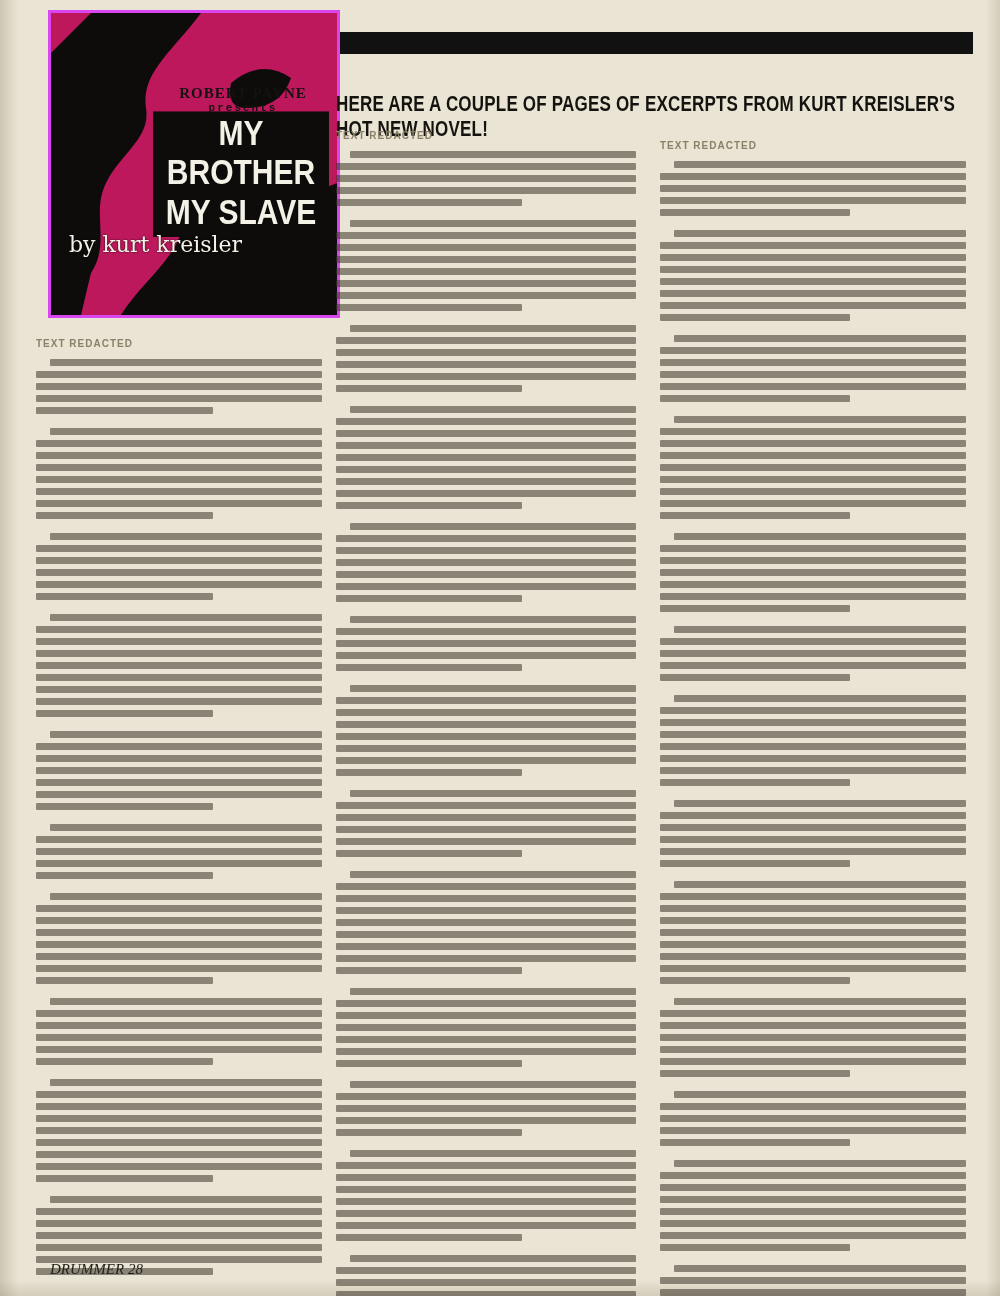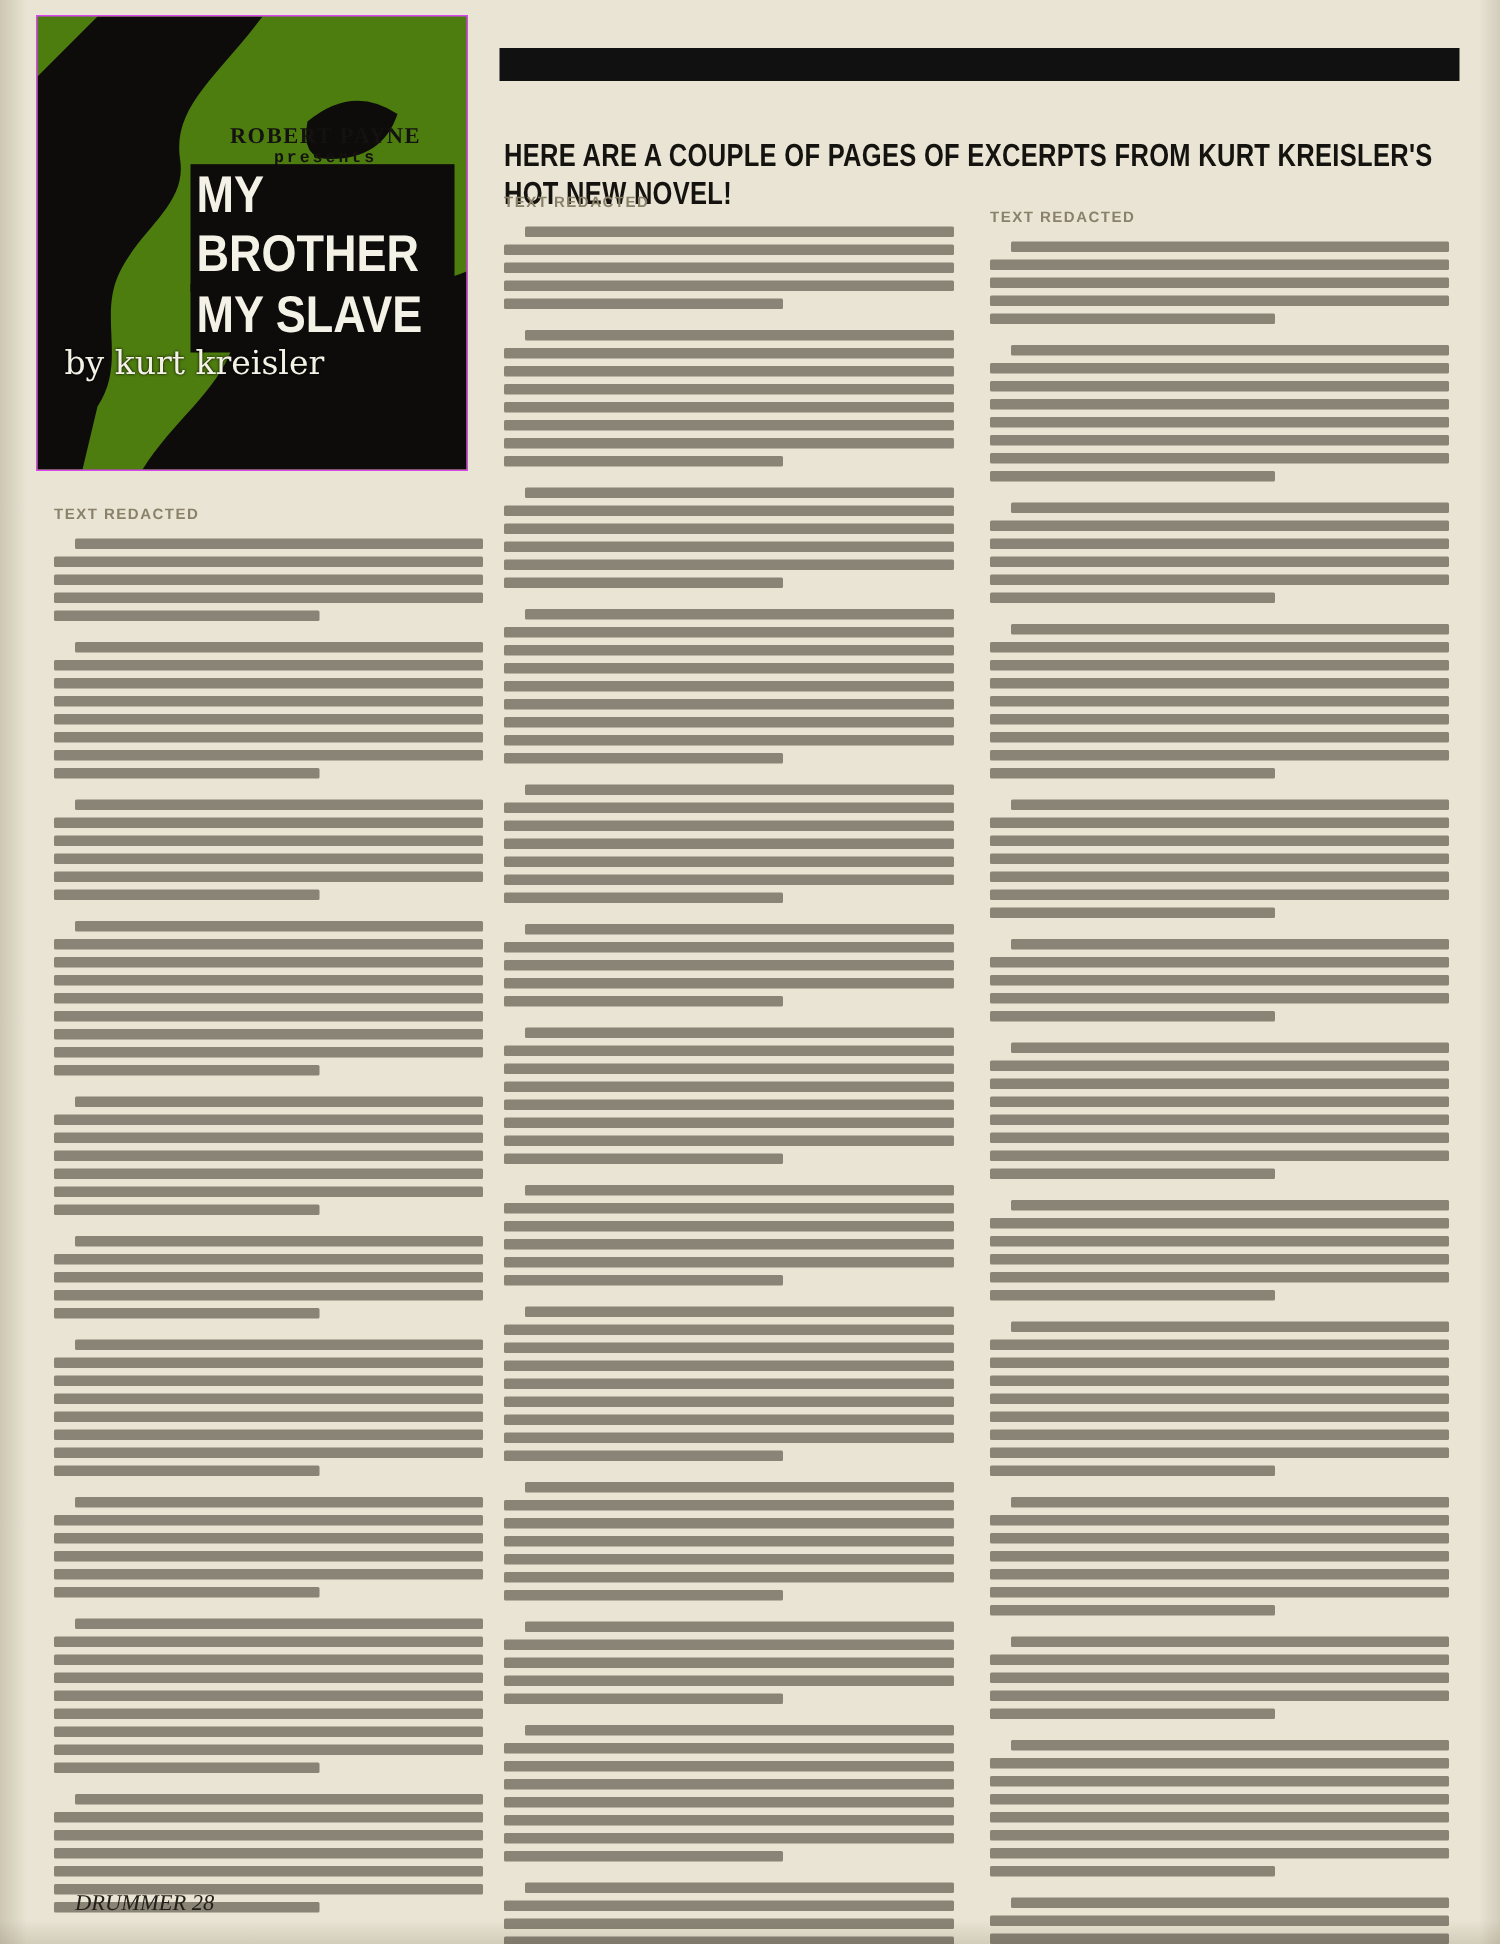--- a/index.html
+++ b/index.html
@@ -34,26 +34,26 @@
     left: 333px;
     top: 32px;
     width: 640px;
     height: 22px;
     background: #111;
   }
 
   
   .art-block {
     position: absolute;
-    left: 24px;
+    left: 48px;
     top: 10px;
     width: 286px;
     height: 302px;
-    background: #4d7c0f;
-    border: 1px solid #d946ef;
+    background: #be185d;
+    border: 3px solid #d946ef;
     overflow: hidden;
   }
   .art-ink { position: absolute; inset: 0; }
   .presents-line {
     position: absolute;
     top: 72px;
     right: 14px;
     width: 160px;
     text-align: center;
     font-family: "Liberation Serif", serif;
@@ -62,21 +62,21 @@
     font-size: 15px;
     letter-spacing: 1px;
     line-height: 1.1;
   }
   .presents-line .small { display: block; font-size: 11px; letter-spacing: 2px; font-family: Liberation Mono, monospace; }
   .title-stack {
     position: absolute;
     top: 104px;
     right: 8px;
     width: 176px;
-    text-align: left;
+    text-align: center;
   }
   .title-stack .bar {
     display: block;
     background: #0d0c0a;
     color: #f4f1e6;
     font-family: "Liberation Sans", sans-serif;
     font-weight: bold;
     font-size: 30px;
     letter-spacing: 0;
     padding: 2px 4px 4px;

